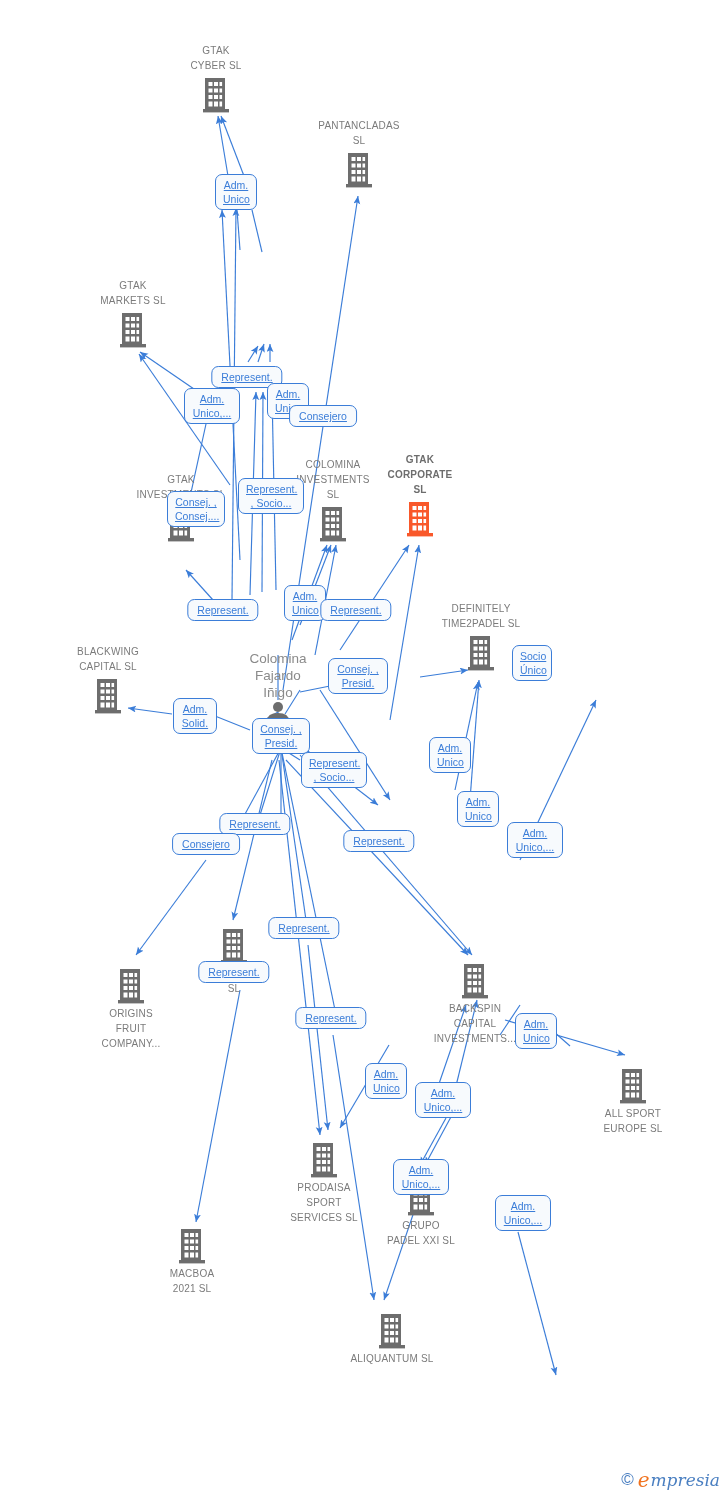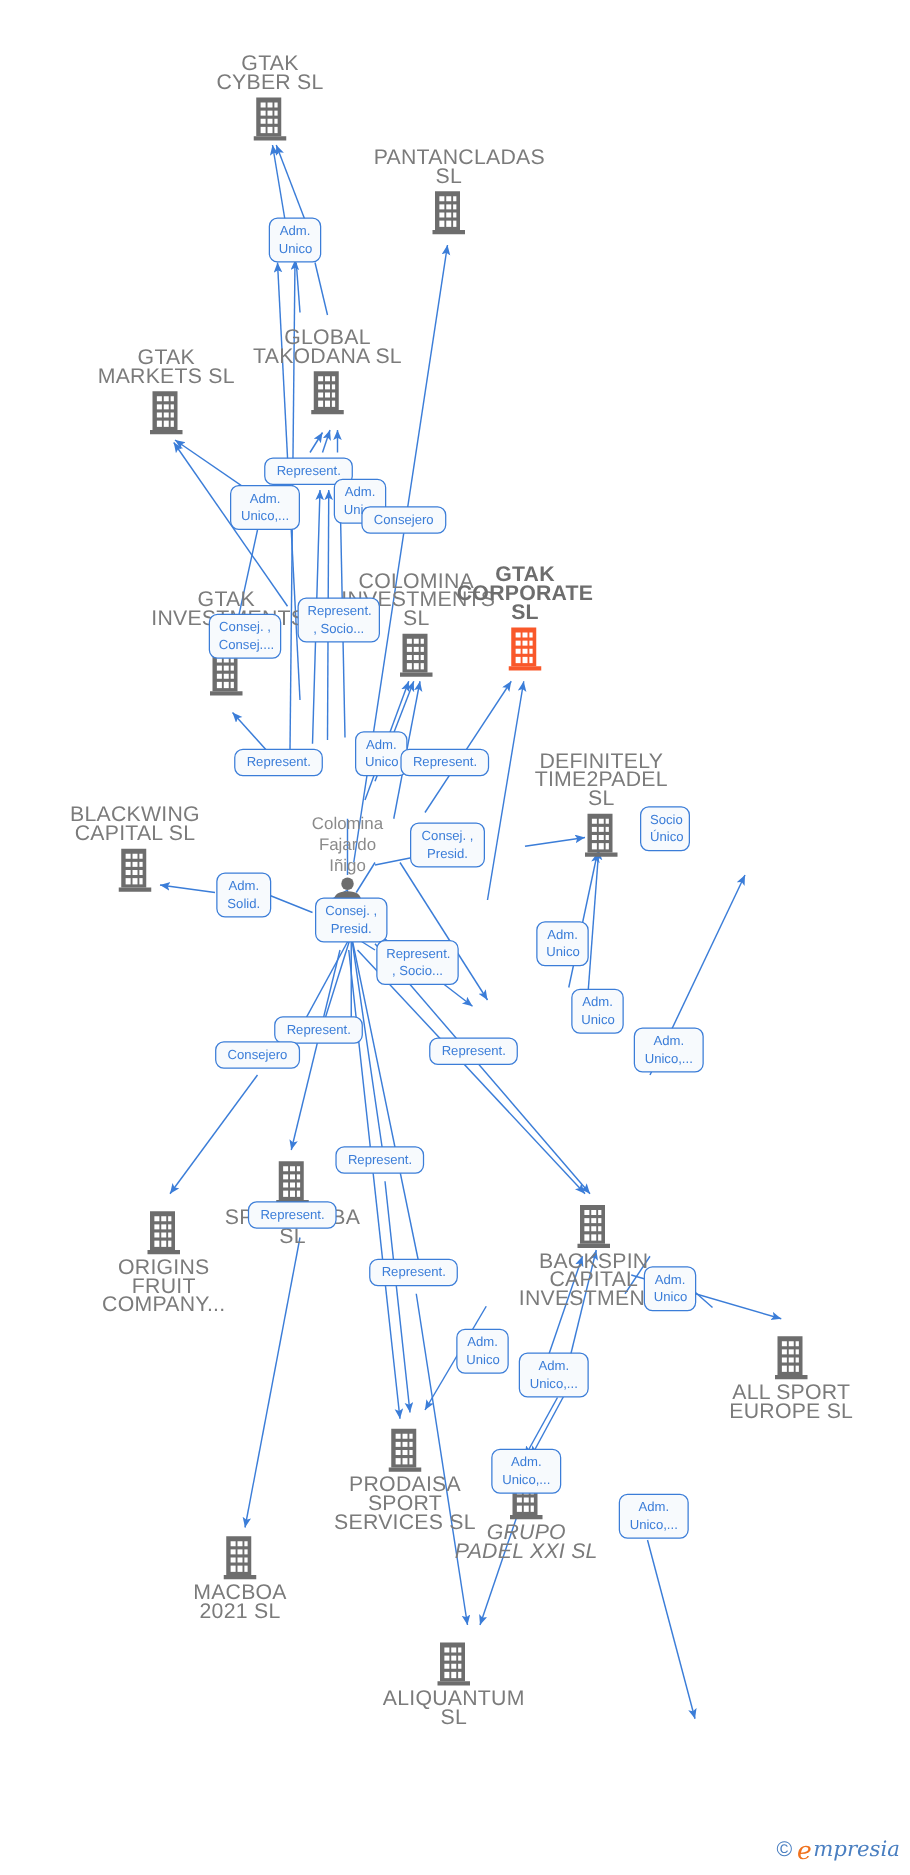--- a/index.html
+++ b/index.html
@@ -25,21 +25,21 @@
     height: 1500px;
     pointer-events: none;
   }
   .node {
     position: absolute;
     transform: translate(-50%, 0);
     text-align: center;
     width: 120px;
   }
   .node .nlabel {
-    font-size: 17px;
+    font-size: 10px;
     line-height: 15px;
     color: #7b7b7b;
     letter-spacing: 0.2px;
     white-space: pre-line;
     font-family: "Liberation Sans", sans-serif;
   }
   .node .bicon {
     display: block;
     margin: 1px auto 0 auto;
   }
@@ -68,20 +68,21 @@
     background: #f7fafd;
     border: 1.3px solid #3b7dd8;
     border-radius: 7px;
     color: #3b7dd8;
     font-size: 10.5px;
     line-height: 14px;
     text-align: center;
     padding: 3px 7px;
     white-space: pre-line;
     box-sizing: border-box;
+    text-decoration: underline;
   }
   .rel.wide { padding: 3px 9px; }
   .watermark {
     position: absolute;
     right: 8px;
     bottom: 10px;
     display: flex;
     align-items: center;
     gap: 4px;
     font-size: 17px;
@@ -267,42 +268,20 @@
           <rect x="9.5" y="21" width="4" height="4"></rect>
           <rect x="15" y="21" width="4" height="4"></rect>
           <rect x="20.5" y="21" width="2.6" height="4"></rect>
           <rect x="9.5" y="27.5" width="4" height="5"></rect>
           <rect x="15" y="27.5" width="4" height="5"></rect>
           <rect x="20.5" y="27.5" width="2.6" height="5"></rect>
         </g>
     </svg>
   </div>
 
-  <div class="node" style="left:262px; top:262px;">
-    <div class="nlabel">GLOBAL
-TAKODANA  SL</div>
-    <svg class="bicon" width="34" height="40" viewBox="0 0 34 40">
-      <rect x="6" y="4" width="20" height="31" fill="#6d6d6d"></rect>
-        <rect x="4" y="35" width="26" height="3.4" fill="#6d6d6d"></rect>
-      <g fill="#ffffff">
-          <rect x="9.5" y="8" width="4" height="4"></rect>
-          <rect x="15" y="8" width="4" height="4"></rect>
-          <rect x="20.5" y="8" width="2.6" height="4"></rect>
-          <rect x="9.5" y="14.5" width="4" height="4"></rect>
-          <rect x="15" y="14.5" width="4" height="4"></rect>
-          <rect x="20.5" y="14.5" width="2.6" height="4"></rect>
-          <rect x="9.5" y="21" width="4" height="4"></rect>
-          <rect x="15" y="21" width="4" height="4"></rect>
-          <rect x="20.5" y="21" width="2.6" height="4"></rect>
-          <rect x="9.5" y="27.5" width="4" height="5"></rect>
-          <rect x="15" y="27.5" width="4" height="5"></rect>
-          <rect x="20.5" y="27.5" width="2.6" height="5"></rect>
-        </g>
-    </svg>
-  </div>
 
   <div class="node" style="left:181px; top:472px;">
     <div class="nlabel">GTAK
 INVESTMENTS  SL</div>
     <svg class="bicon" width="34" height="40" viewBox="0 0 34 40">
       <rect x="6" y="4" width="20" height="31" fill="#6d6d6d"></rect>
         <rect x="4" y="35" width="26" height="3.4" fill="#6d6d6d"></rect>
       <g fill="#ffffff">
           <rect x="9.5" y="8" width="4" height="4"></rect>
           <rect x="15" y="8" width="4" height="4"></rect>
@@ -527,21 +506,21 @@
           <rect x="20.5" y="21" width="2.6" height="4"></rect>
           <rect x="9.5" y="27.5" width="4" height="5"></rect>
           <rect x="15" y="27.5" width="4" height="5"></rect>
           <rect x="20.5" y="27.5" width="2.6" height="5"></rect>
         </g>
     </svg>
     <div class="nlabel">ALL SPORT
 EUROPE  SL</div>
   </div>
 
-  <div class="node below" style="left:421px; top:1176px;font-style:italic;">
+  <div class="node below" style="left:421px; top:1176px;">
     <svg class="bicon" width="34" height="40" viewBox="0 0 34 40">
       <rect x="6" y="4" width="20" height="31" fill="#6d6d6d"></rect>
         <rect x="4" y="35" width="26" height="3.4" fill="#6d6d6d"></rect>
       <g fill="#ffffff">
           <rect x="9.5" y="8" width="4" height="4"></rect>
           <rect x="15" y="8" width="4" height="4"></rect>
           <rect x="20.5" y="8" width="2.6" height="4"></rect>
           <rect x="9.5" y="14.5" width="4" height="4"></rect>
           <rect x="15" y="14.5" width="4" height="4"></rect>
           <rect x="20.5" y="14.5" width="2.6" height="4"></rect>
@@ -573,21 +552,21 @@
           <rect x="20.5" y="21" width="2.6" height="4"></rect>
           <rect x="9.5" y="27.5" width="4" height="5"></rect>
           <rect x="15" y="27.5" width="4" height="5"></rect>
           <rect x="20.5" y="27.5" width="2.6" height="5"></rect>
         </g>
     </svg>
     <div class="nlabel">MACBOA
 2021  SL</div>
   </div>
 
-  <div class="node below" style="left:363px; top:1309px;">
+  <div class="node below" style="left:392px; top:1309px;">
     <svg class="bicon" width="34" height="40" viewBox="0 0 34 40">
       <rect x="6" y="4" width="20" height="31" fill="#6d6d6d"></rect>
         <rect x="4" y="35" width="26" height="3.4" fill="#6d6d6d"></rect>
       <g fill="#ffffff">
           <rect x="9.5" y="8" width="4" height="4"></rect>
           <rect x="15" y="8" width="4" height="4"></rect>
           <rect x="20.5" y="8" width="2.6" height="4"></rect>
           <rect x="9.5" y="14.5" width="4" height="4"></rect>
           <rect x="15" y="14.5" width="4" height="4"></rect>
           <rect x="20.5" y="14.5" width="2.6" height="4"></rect>

